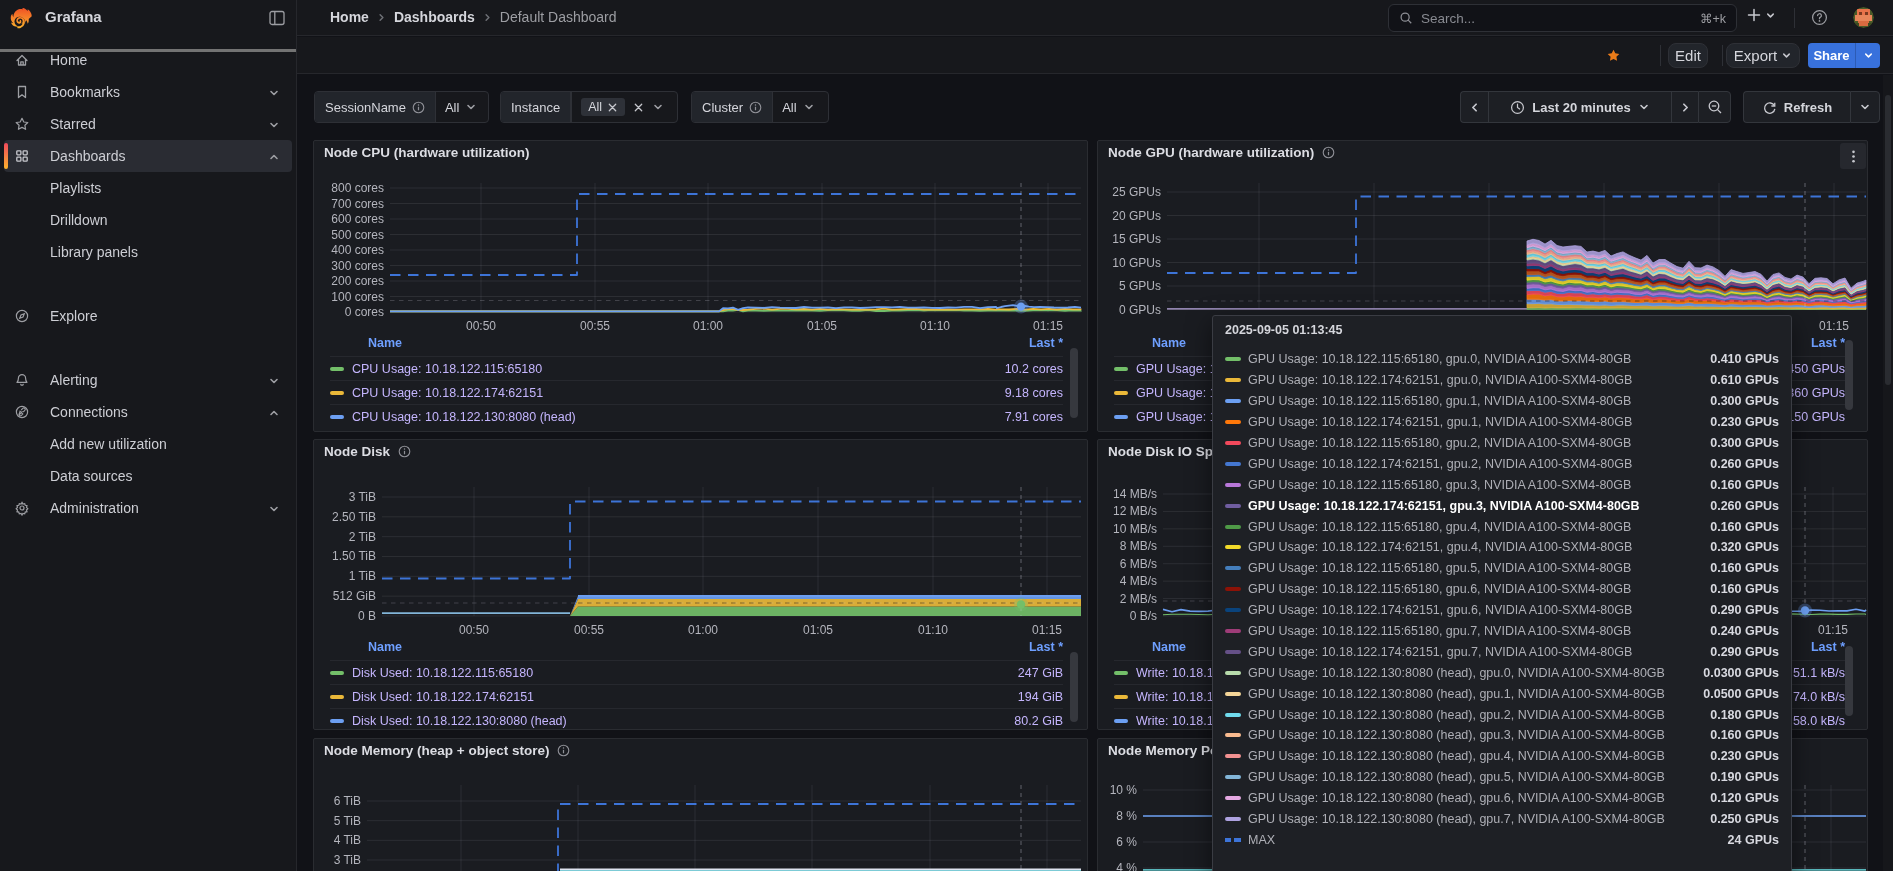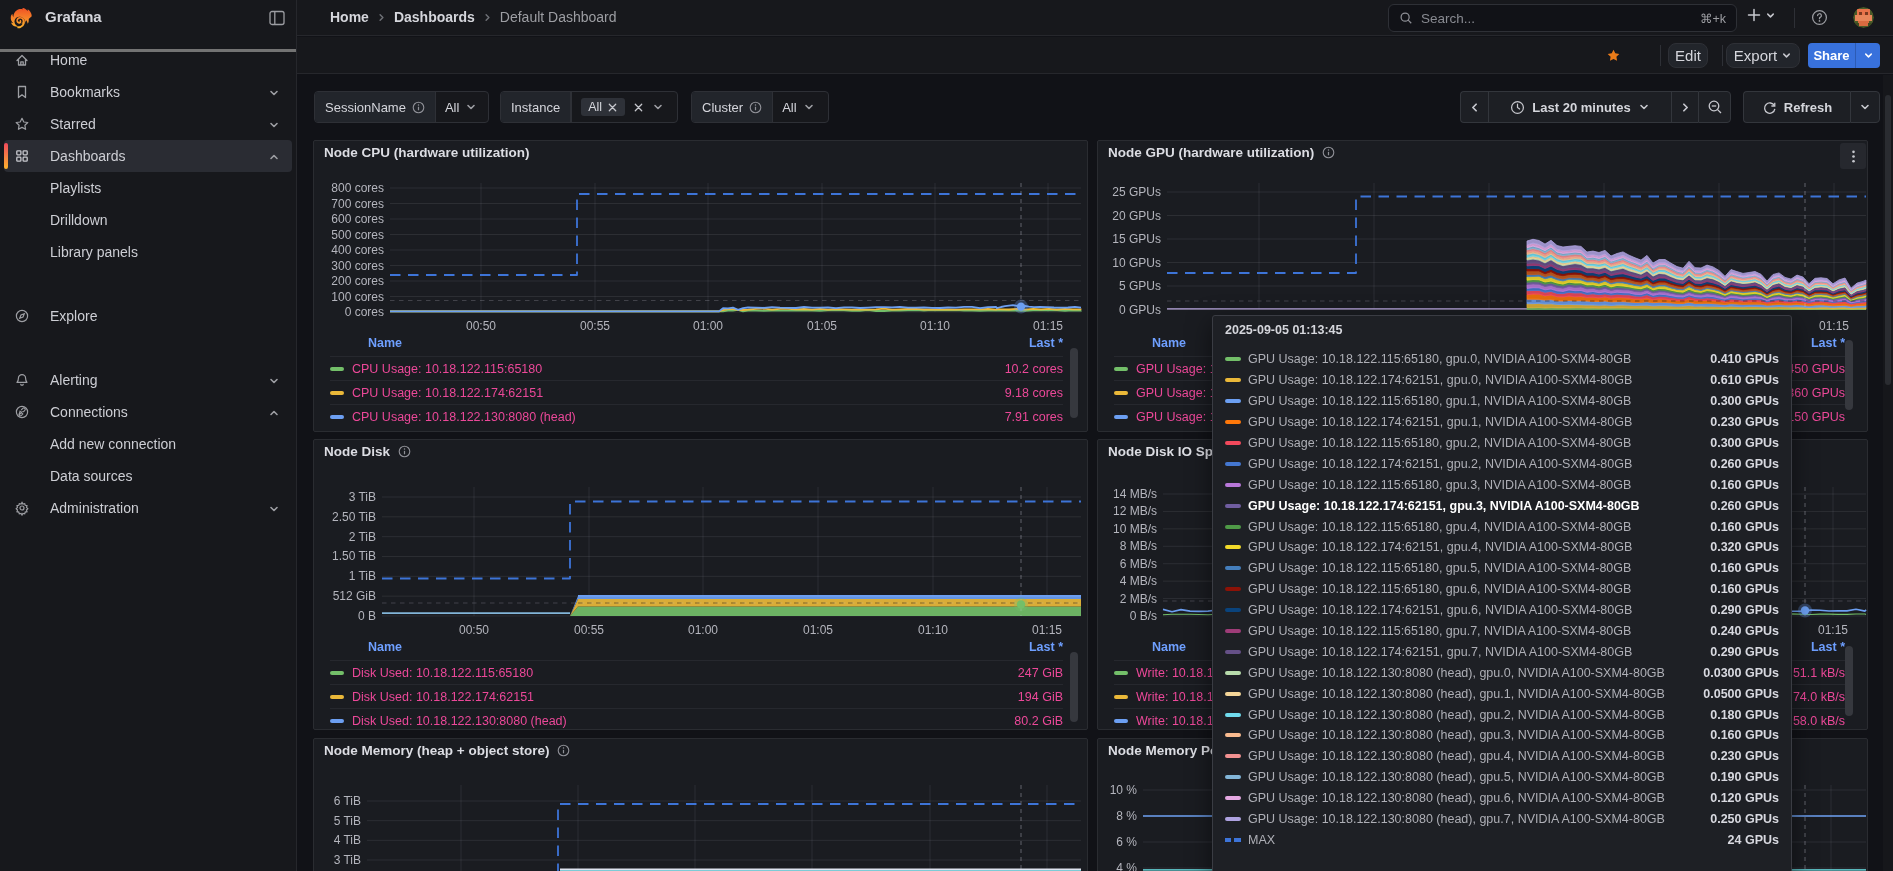--- a/index.html
+++ b/index.html
@@ -55,21 +55,21 @@
 #refreshctl .tbtn:first-child{border-radius:4px 0 0 4px;border-right-width:0}
 #refreshctl .tbtn:last-child{border-radius:0 4px 4px 0}
 
 .panel{position:absolute;background:#1a1c21;border:1px solid #2a2c31;border-radius:2px}
 .ptitle{position:absolute;left:10px;top:4px;font-size:13.5px;font-weight:bold;color:#dcdde3;display:flex;align-items:center;gap:8px}
 .pinfo{display:flex;align-items:center}
 .kebab{position:absolute;right:1px;top:2px;width:26px;height:26px;background:#26282e;border-radius:3px;display:flex;align-items:center;justify-content:center}
 #charts{position:absolute;left:0;top:0}
 
 .lhead{position:absolute;font-size:12.5px;font-weight:bold;color:#6e9fff}
-.lrow{position:absolute;height:24px;border-top:1px solid rgba(204,204,220,0.07);display:flex;align-items:center;font-size:12.5px;color:#ec4899}
+.lrow{position:absolute;height:24px;border-top:1px solid rgba(204,204,220,0.07);display:flex;align-items:center;font-size:12.5px;color:#c4b5fd}
 .lsw{width:14px;height:4px;border-radius:2px;margin-right:8px;flex:none}
 .llab{white-space:nowrap;overflow:hidden}
 .lval{margin-left:auto;white-space:nowrap}
 .lscroll{position:absolute;width:8px;height:70px;background:#36383e;border-radius:4px}
 
 #tooltip{position:absolute;left:1212px;top:315px;width:580px;height:600px;background:#1e2025;border:1px solid #3a3c43;border-radius:3px;box-shadow:0 8px 24px rgba(0,0,0,0.5);padding:7px 12px 0 12px;overflow:hidden}
 #ttitle{font-size:12.5px;font-weight:bold;color:#d5d6dc;height:26px}
 .trow{display:flex;align-items:center;height:20.9px;font-size:12.5px;color:#aeafb6}
 .trow .tsw{width:16px;height:4px;border-radius:2px;background:#888;margin-right:7px;flex:none}
 .tsw-dash{width:16px;height:4px;margin-right:7px;flex:none;background:linear-gradient(90deg,#3d74d8 0 6px,transparent 6px 9px,#3d74d8 9px 16px)}
@@ -176,21 +176,21 @@
               <path d="M5.2 10.8 L8.6 7.4 M7.2 6 l1.6-1.6 a1.4 1.4 0 0 1 2 2 L9.2 8 M6 7.2 L8.8 10 l-1.4 1.4 a1.4 1.4 0 0 1-2-2 Z" stroke-width="1.1"></path>
             </g>
           </svg></span>
         <span class="ml">Connections</span>
         <span class="mc"><svg width="12" height="12" viewBox="0 0 12 12">
             <path d="M3 7.5 L6 4.5 L9 7.5" fill="none" stroke="#9d9ea3" stroke-width="1.6" stroke-linecap="round" stroke-linejoin="round"></path>
           </svg></span>
       </div>
       <div class="item" style="top:428px">
         <span class="mi"></span>
-        <span class="ml">Add new connection</span>
+        <span class="ml">Add new utilization</span>
       </div>
       <div class="item" style="top:460px">
         <span class="mi"></span>
         <span class="ml">Data sources</span>
       </div>
       <div class="item" style="top:492px">
         <span class="mi"><svg width="16" height="16" viewBox="0 0 16 16">
             <g fill="none" stroke="#9d9ea3" stroke-width="1.2">
               <circle cx="8" cy="8" r="2"></circle>
               <path d="M8 2.4 l0.9 1.6 1.8-0.4 0.5 1.7 1.8 0.4-0.5 1.7 1.3 1.3-1.3 1.3 0.5 1.7-1.8 0.4-0.5 1.7-1.8-0.4-0.9 1.6-0.9-1.6-1.8 0.4-0.5-1.7-1.8-0.4 0.5-1.7-1.3-1.3 1.3-1.3-0.5-1.7 1.8-0.4 0.5-1.7 1.8 0.4 Z"></path>

